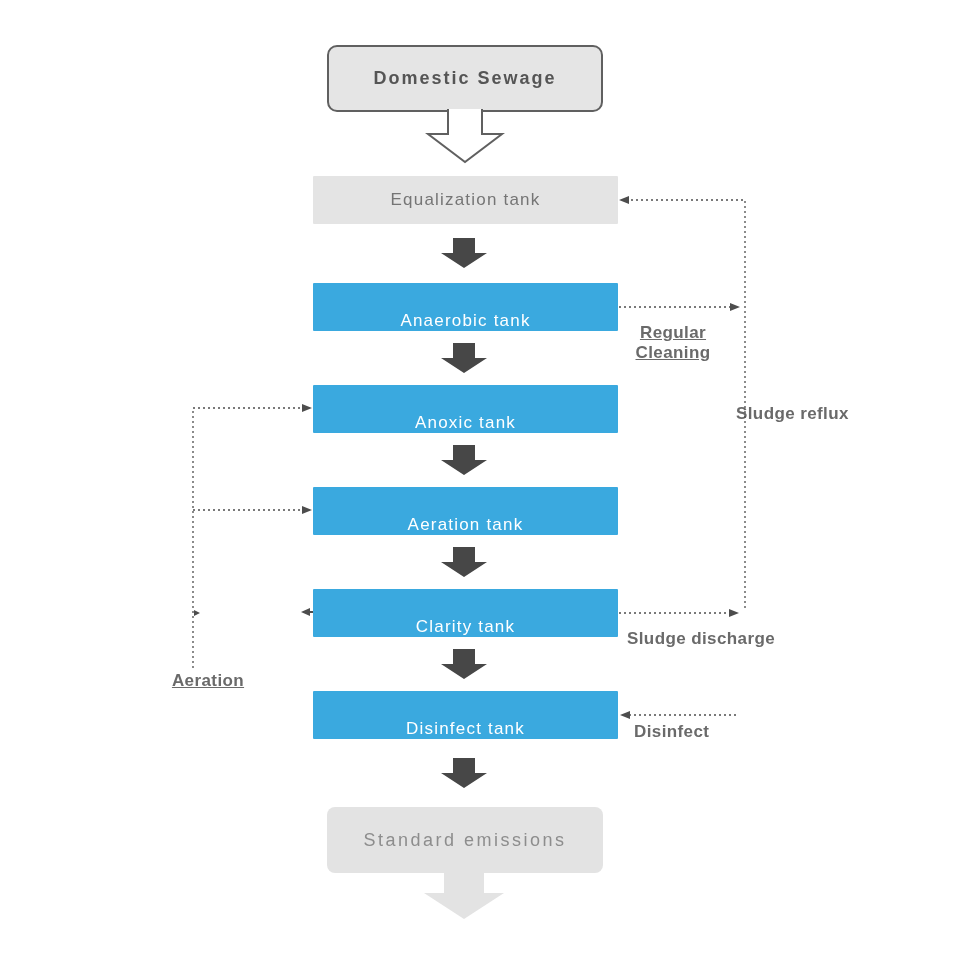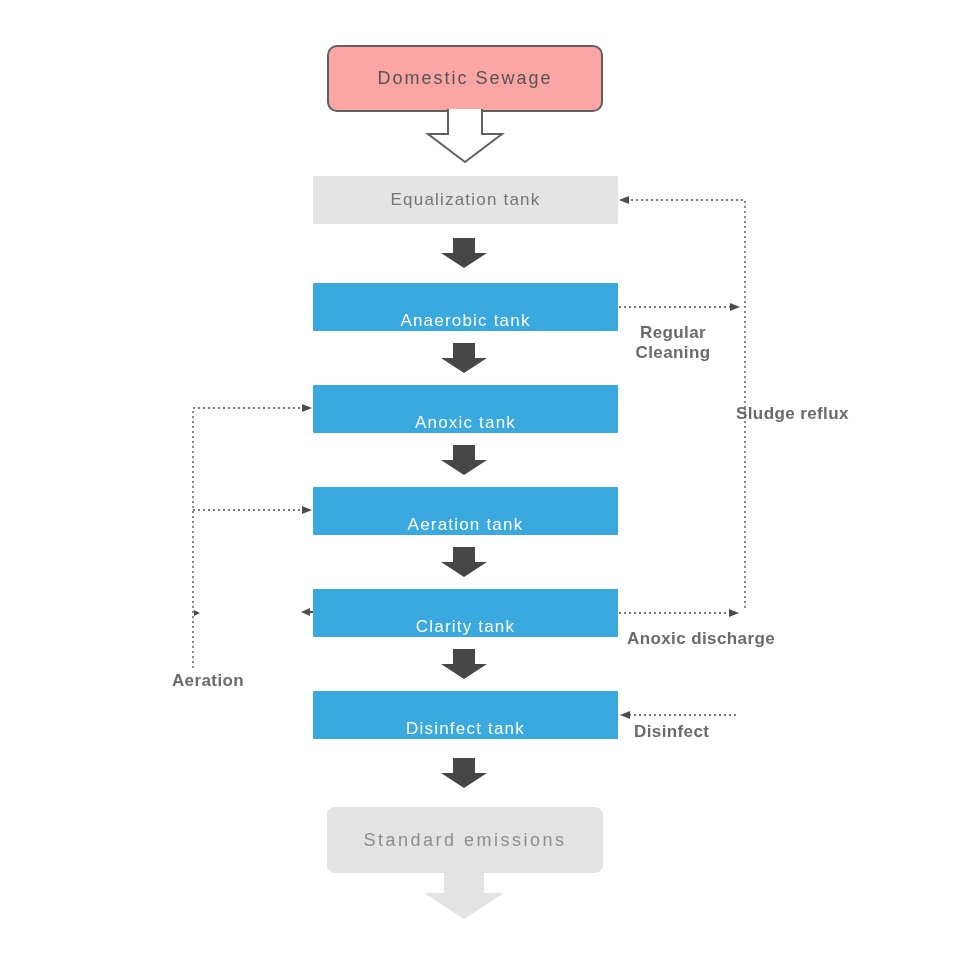--- a/index.html
+++ b/index.html
@@ -5,36 +5,36 @@
   html,body{margin:0;padding:0;background:#fff;}
   .canvas{
     position:relative;width:976px;height:969px;background:var(--background,#fff);
     font-family:"Liberation Sans",sans-serif;overflow:hidden;
   }
   .node{
     position:absolute;display:flex;align-items:center;justify-content:center;
     text-align:center;box-sizing:border-box;
   }
   .source{
-    left:327px;top:45px;width:276px;height:67px;background:#fca5a5;
+    left:327px;top:45px;width:276px;height:67px;background:#e5e5e5;
     border:2px solid var(--outline-gray,#606060);border-radius:10px;
-    font-weight:normal;font-size:18px;letter-spacing:2px;color:#555555;text-align:center;
+    font-weight:bold;font-size:18px;letter-spacing:2px;color:#555555;text-align:center;
   }
   .stage{left:313px;width:305px;height:48px;border-radius:1px;font-size:17px;letter-spacing:1.2px;}
   .stage.blue{background:var(--stage-blue,#3AA9DF);color:var(--stage-blue-text,#fff);align-items:flex-end;}
   .stage.gray{background:var(--stage-gray,#E4E4E4);color:var(--stage-gray-text,#757575);}
   .sink{
     left:327px;top:807px;width:276px;height:66px;background:var(--arrow-light,#E5E5E5);
     border-radius:8px;font-size:18px;letter-spacing:2.5px;color:var(--sink-text,#8D8D8D);align-items:center;
   }
   .annot{
     position:absolute;font-size:17px;font-weight:bold;letter-spacing:0.4px;
     color:var(--annotation-text,#6A6A6A);line-height:20px;white-space:nowrap;
   }
-  .annot.center{text-align:center;white-space:normal;}
+  .annot.center{text-align:center;white-space:normal;text-decoration:underline;}
   svg.overlay{position:absolute;left:0;top:0;pointer-events:none;}
 </style>
 </head>
 <body>
 
 <div class="canvas">
 
   <div class="node source">
     <span>Domestic Sewage</span>
   </div>
@@ -60,21 +60,21 @@
 
   <div class="node sink">
     <span>Standard emissions</span>
   </div>
 
   <div class="annot center" style="left:609px;top:323px;width:128px">
     <div>Regular</div>
     <div>Cleaning</div>
   </div>
   <div class="annot" style="left:736px;top:404px">Sludge reflux</div>
-  <div class="annot" style="left:627px;top:629px">Anoxic discharge</div>
+  <div class="annot" style="left:627px;top:629px">Sludge discharge</div>
   <div class="annot center" style="left:148px;top:671px;width:120px">Aeration</div>
   <div class="annot" style="left:634px;top:722px">Disinfect</div>
 
   <svg class="overlay" width="976" height="969" viewBox="0 0 976 969">
 
     <g style="fill:var(--arrow-dark,#474747)">
       <polygon points="453,238 475,238 475,253 487,253 464,268 441,253 453,253"></polygon>
       <polygon points="453,343 475,343 475,358 487,358 464,373 441,358 453,358"></polygon>
       <polygon points="453,445 475,445 475,460 487,460 464,475 441,460 453,460"></polygon>
       <polygon points="453,547 475,547 475,562 487,562 464,577 441,562 453,562"></polygon>

